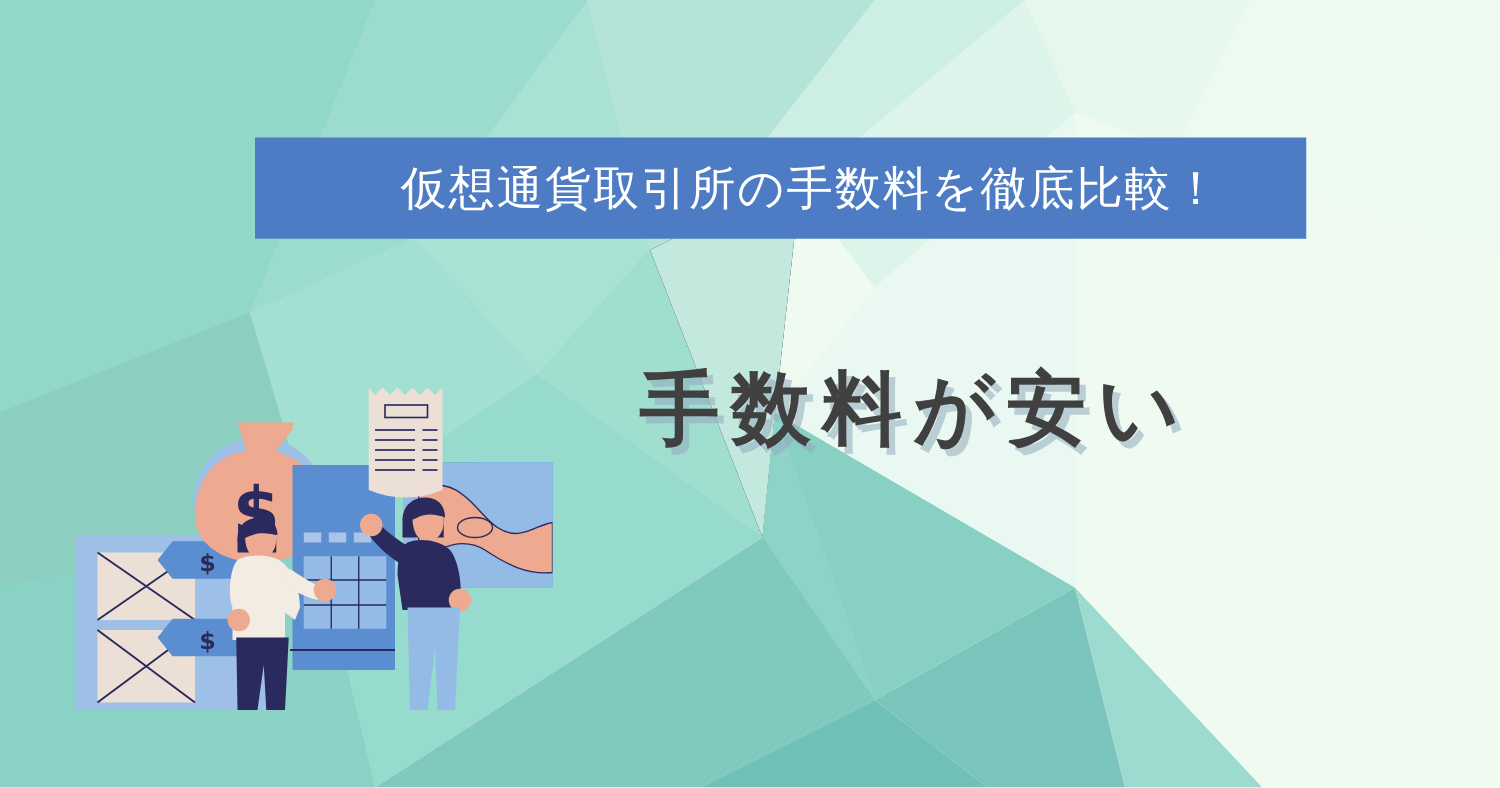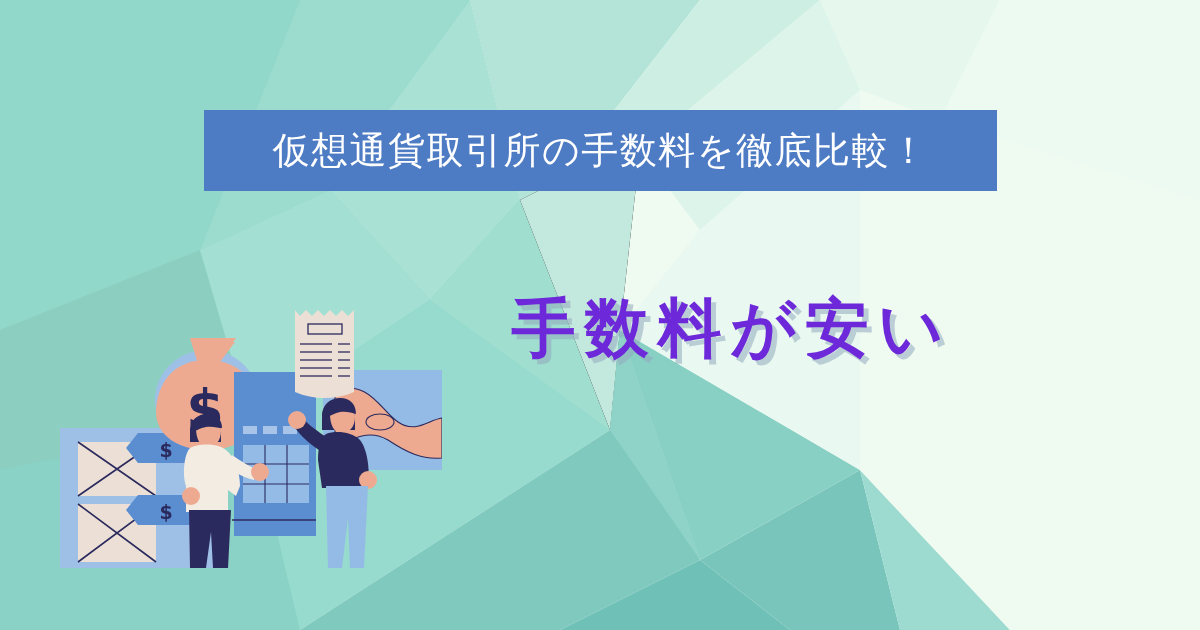--- a/index.html
+++ b/index.html
@@ -13,39 +13,40 @@
 
   
   .bg-svg{position:absolute;inset:0;width:1200px;height:630px;display:block;}
 
   
   .title-band{
     position:absolute;left:204px;top:110px;width:793px;height:81px;
     background:#4e7cc4;
     display:flex;align-items:center;justify-content:center;
     z-index:6;
+    padding-left:48px;
   }
   .title-band-text{
     color:#ffffff;
     font-size:37px;
     font-weight:400;
     letter-spacing:1.5px;
     white-space:nowrap;
     line-height:1;
     font-family:"DejaVu Sans","Liberation Sans",sans-serif;
   }
 
   
   .headline{
     position:absolute;left:452px;top:272px;width:560px;
     z-index:6;
     text-align:center;
   }
   .headline-line{
-    color:#6d28d9;
+    color:#404040;
     font-weight:700;
     font-size:64px;
     letter-spacing:9px;
     line-height:112px;
     white-space:nowrap;
     text-shadow:5px 5px 0 rgba(145,170,190,.55);
     font-family:"DejaVu Sans","Liberation Sans",sans-serif;
   }
 
   

